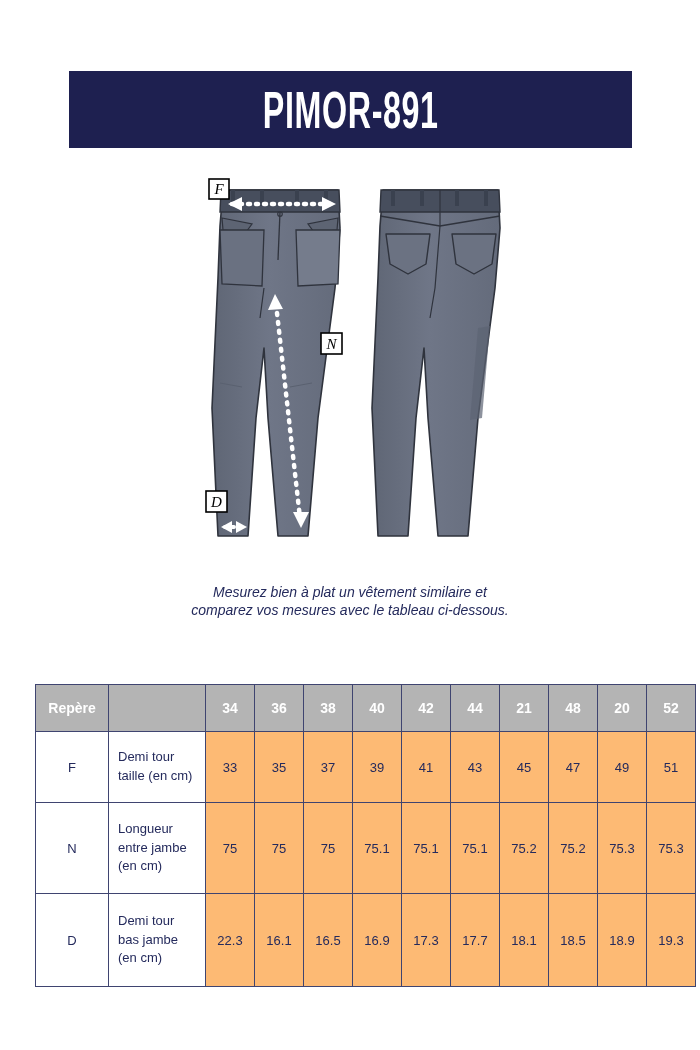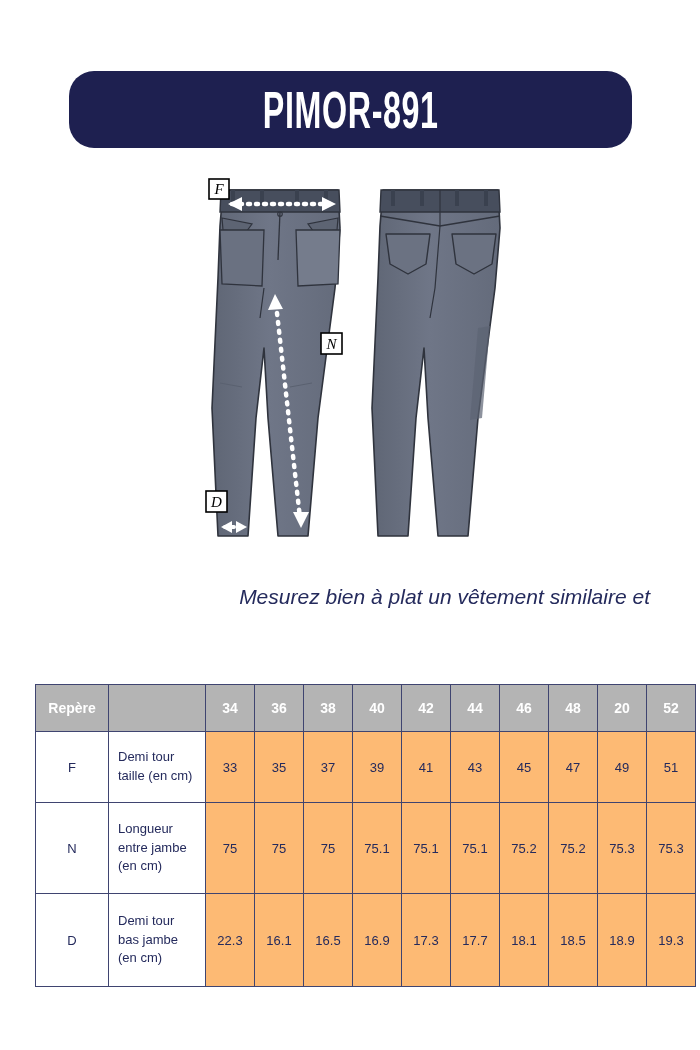--- a/index.html
+++ b/index.html
@@ -19,21 +19,20 @@
   .banner {
     position: absolute;
     left: 69px;
     top: 71px;
     width: 563px;
     height: 77px;
     background: #1e2050;
     display: flex;
     align-items: center;
     justify-content: center;
-    border-radius: 25px;
   }
   .banner-title {
     color: #ffffff;
     font-family: "Liberation Sans Narrow", "Liberation Sans", sans-serif;
     font-size: 52px;
     font-weight: bold;
     letter-spacing: 1px;
     transform: scaleX(0.62);
     transform-origin: center center;
     white-space: nowrap;
@@ -49,23 +48,23 @@
     height: 390px;
   }
   .illustration svg { display: block; }
 
   
   .instruction {
     position: absolute;
     left: 50px;
     top: 584px;
     width: 600px;
-    text-align: right;
+    text-align: center;
     color: #242a5c;
-    font-size: 21px;
+    font-size: 14px;
     font-style: italic;
     line-height: 1.28;
   }
 
   
   .size-table-wrap {
     position: absolute;
     left: 35px;
     top: 684px;
     width: 630px;
@@ -204,35 +203,36 @@
     </g>
     <g>
       <rect x="16" y="323" width="21" height="21" fill="#ffffff" stroke="#000000" stroke-width="1.6"></rect>
       <text x="26.5" y="339" font-family="Liberation Serif, serif" font-size="15" font-style="italic" text-anchor="middle" fill="#000000">D</text>
     </g>
   </svg>
 </div>
 
 <div class="instruction">
   <div>Mesurez bien à plat un vêtement similaire et</div>
+  <div>comparez vos mesures avec le tableau ci-dessous.</div>
 </div>
 
 <div class="size-table-wrap">
   <table class="size-table">
     <thead>
       <tr>
         <th class="col-repere">Repère</th>
         <th class="col-desc"></th>
         <th class="col-size">34</th>
         <th class="col-size">36</th>
         <th class="col-size">38</th>
         <th class="col-size">40</th>
         <th class="col-size">42</th>
         <th class="col-size">44</th>
-        <th class="col-size">46</th>
+        <th class="col-size">21</th>
         <th class="col-size">48</th>
         <th class="col-size">20</th>
         <th class="col-size">52</th>
       </tr>
     </thead>
     <tbody>
       <tr class="row-f">
         <td class="cell-repere">F</td>
         <td class="cell-desc">Demi tour taille  (en cm)</td>
         <td class="cell-value">33</td>

